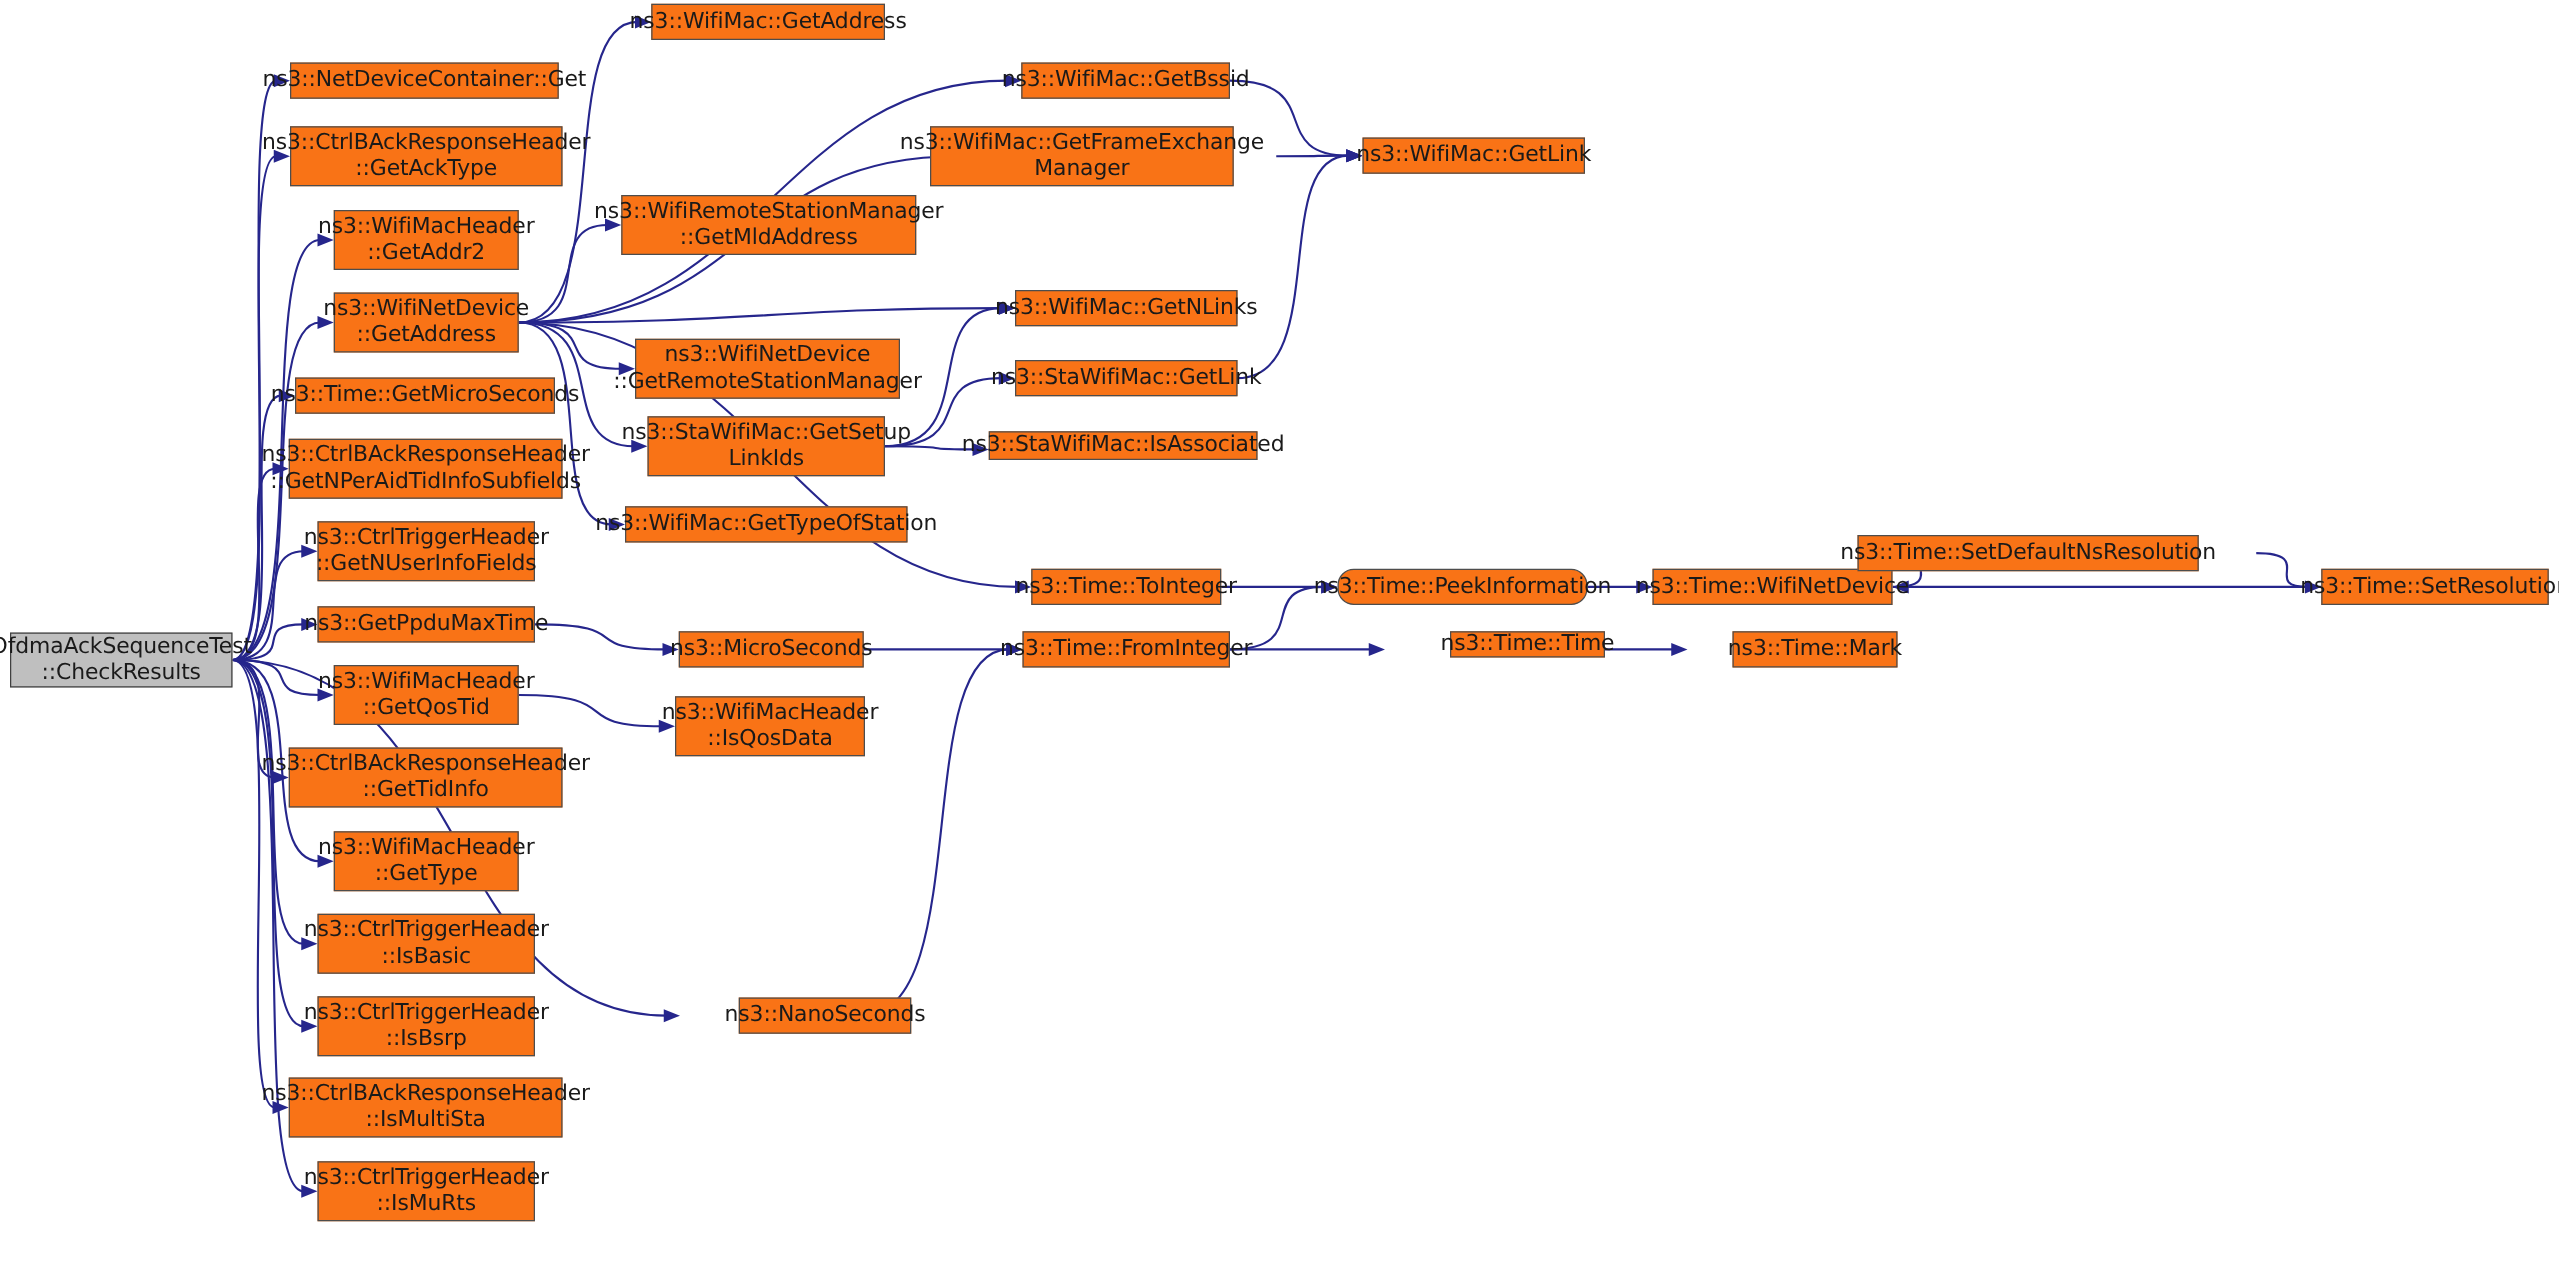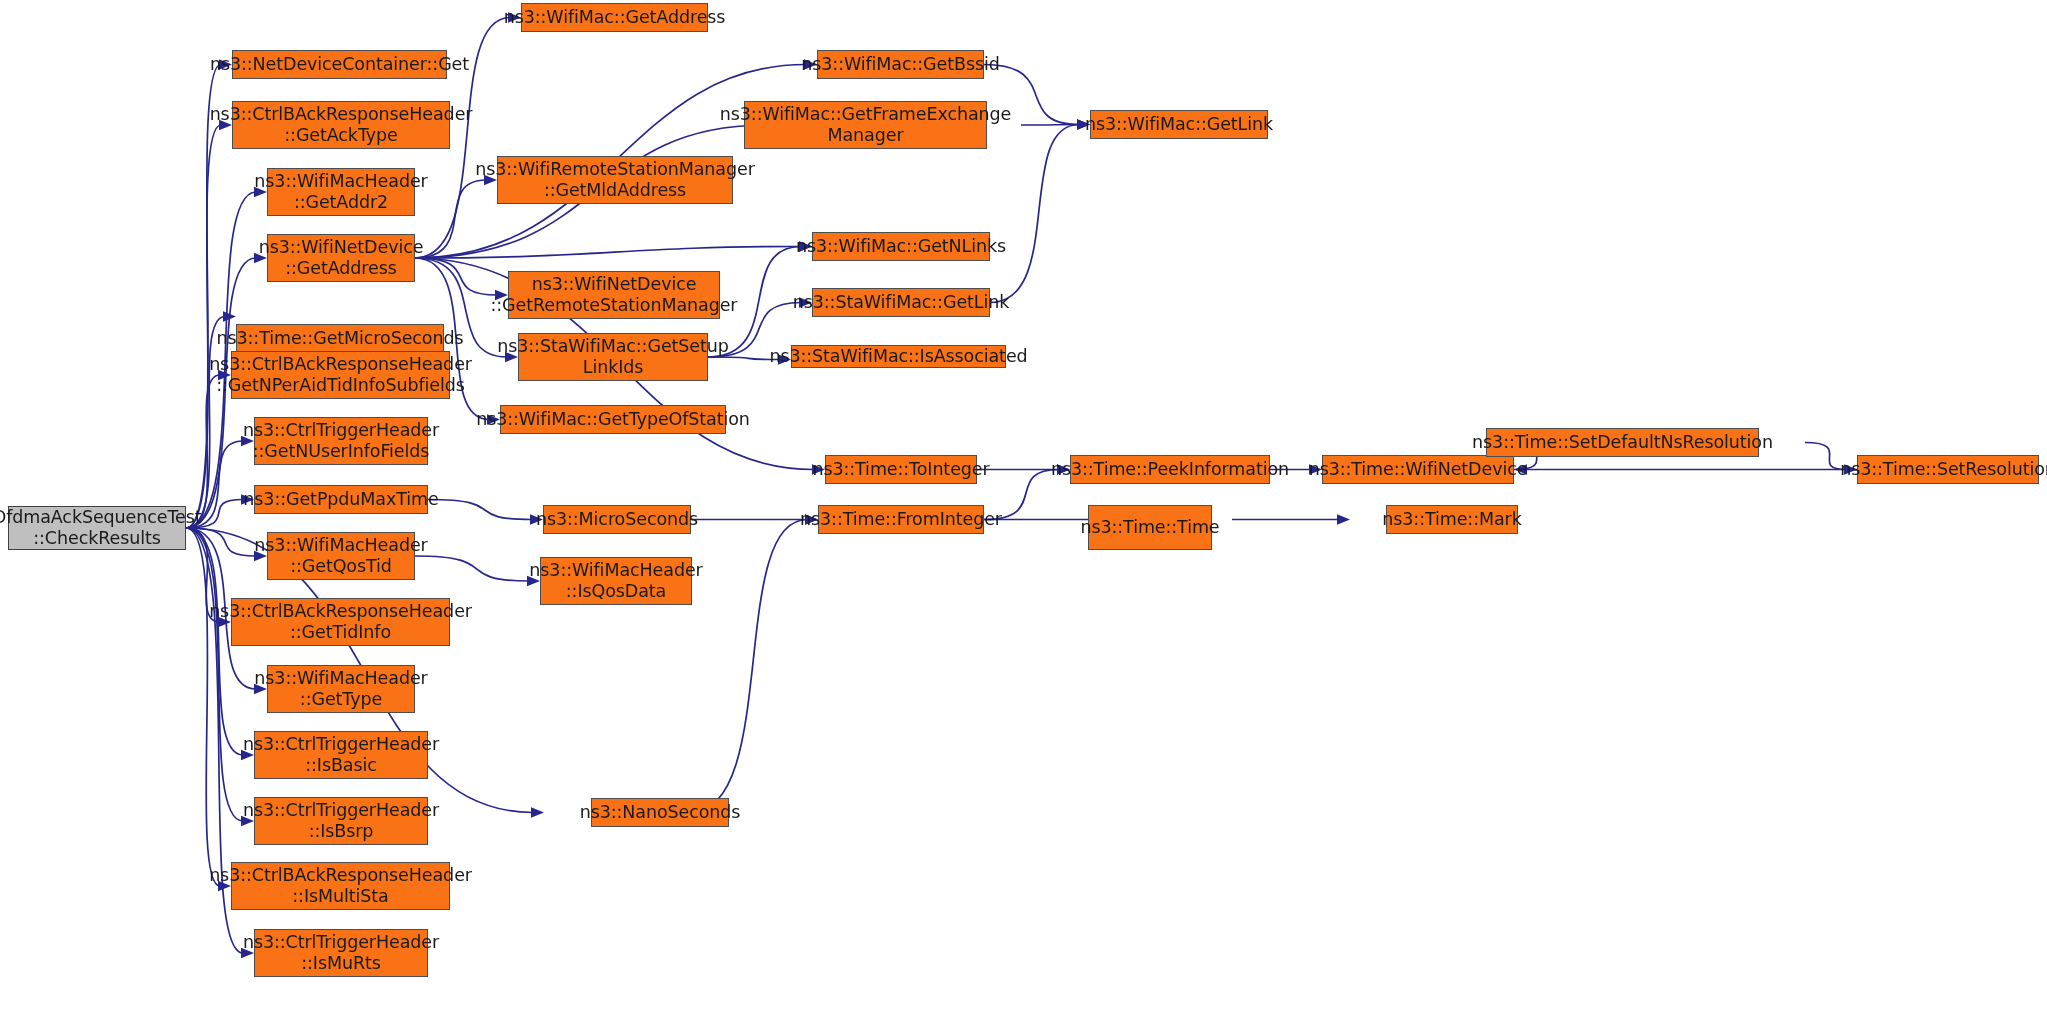--- a/index.html
+++ b/index.html
@@ -124,21 +124,21 @@
   <div id="nodes">
       <div class="node root" style="left: 8px; top: 506px; width: 178px; height: 44px;">OfdmaAckSequenceTest
 ::CheckResults</div>
       <div class="node" style="left: 232px; top: 50px; width: 215px; height: 29px;">ns3::NetDeviceContainer::Get</div>
       <div class="node" style="left: 232px; top: 101px; width: 218px; height: 48px;">ns3::CtrlBAckResponseHeader
 ::GetAckType</div>
       <div class="node" style="left: 267px; top: 168px; width: 148px; height: 48px;">ns3::WifiMacHeader
 ::GetAddr2</div>
       <div class="node" style="left: 267px; top: 234px; width: 148px; height: 48px;">ns3::WifiNetDevice
 ::GetAddress</div>
-      <div class="node" style="left: 236px; top: 302px; width: 208px; height: 29px; margin-top: 22px;">ns3::Time::GetMicroSeconds</div>
+      <div class="node" style="left: 236px; top: 302px; width: 208px; height: 29px;">ns3::Time::GetMicroSeconds</div>
       <div class="node" style="left: 231px; top: 351px; width: 219px; height: 48px;">ns3::CtrlBAckResponseHeader
 ::GetNPerAidTidInfoSubfields</div>
       <div class="node" style="left: 254px; top: 417px; width: 174px; height: 48px;">ns3::CtrlTriggerHeader
 ::GetNUserInfoFields</div>
       <div class="node" style="left: 254px; top: 485px; width: 174px; height: 29px;">ns3::GetPpduMaxTime</div>
       <div class="node" style="left: 267px; top: 532px; width: 148px; height: 48px;">ns3::WifiMacHeader
 ::GetQosTid</div>
       <div class="node" style="left: 231px; top: 598px; width: 219px; height: 48px;">ns3::CtrlBAckResponseHeader
 ::GetTidInfo</div>
       <div class="node" style="left: 267px; top: 665px; width: 148px; height: 48px;">ns3::WifiMacHeader
@@ -165,20 +165,20 @@
       <div class="node" style="left: 812px; top: 232px; width: 178px; height: 29px;">ns3::WifiMac::GetNLinks</div>
       <div class="node" style="left: 812px; top: 288px; width: 178px; height: 29px;">ns3::StaWifiMac::GetLink</div>
       <div class="node" style="left: 791px; top: 345px; width: 215px; height: 23px;">ns3::StaWifiMac::IsAssociated</div>
       <div class="node" style="left: 1090px; top: 110px; width: 178px; height: 29px;">ns3::WifiMac::GetLink</div>
       <div class="node" style="left: 543px; top: 505px; width: 148px; height: 29px;">ns3::MicroSeconds</div>
       <div class="node" style="left: 540px; top: 557px; width: 152px; height: 48px;">ns3::WifiMacHeader
 ::IsQosData</div>
       <div class="node" style="left: 560px; top: 798px; width: 138px; height: 29px; margin-left: 31px;">ns3::NanoSeconds</div>
       <div class="node" style="left: 825px; top: 455px; width: 152px; height: 29px;">ns3::Time::ToInteger</div>
       <div class="node" style="left: 818px; top: 505px; width: 166px; height: 29px;">ns3::Time::FromInteger</div>
-      <div class="node" style="left: 1070px; top: 455px; width: 200px; height: 29px;">ns3::Time::PeekInformation</div>
-      <div class="node" style="left: 1088px; top: 505px; width: 124px; height: 45px;">ns3::Time::Time</div>
+      <div class="node" style="left: 1070px; top: 455px; width: 200px; height: 29px; border-radius: 13px;">ns3::Time::PeekInformation</div>
+      <div class="node" style="left: 1160px; top: 505px; width: 124px; height: 21px;">ns3::Time::Time</div>
       <div class="node" style="left: 1322px; top: 455px; width: 192px; height: 29px;">ns3::Time::WifiNetDevice</div>
       <div class="node" style="left: 1350px; top: 505px; width: 132px; height: 29px; margin-left: 36px;">ns3::Time::Mark</div>
       <div class="node" style="left: 1486px; top: 428px; width: 273px; height: 29px;">ns3::Time::SetDefaultNsResolution</div>
       <div class="node" style="left: 1857px; top: 455px; width: 182px; height: 29px;">ns3::Time::SetResolution</div>
     </div>
 </div>
 
 </body></html>

